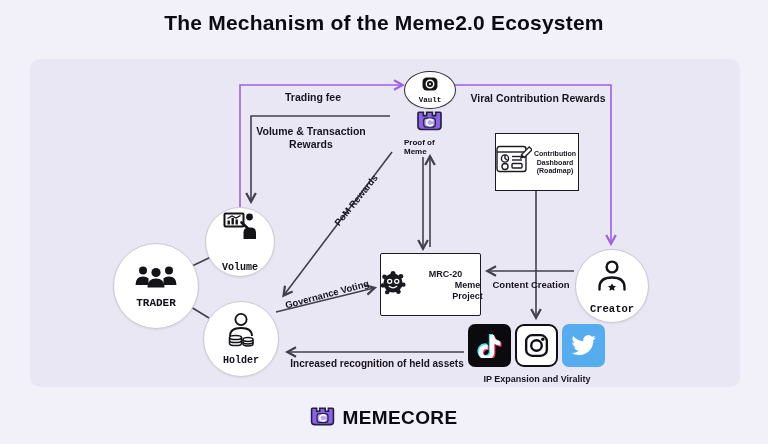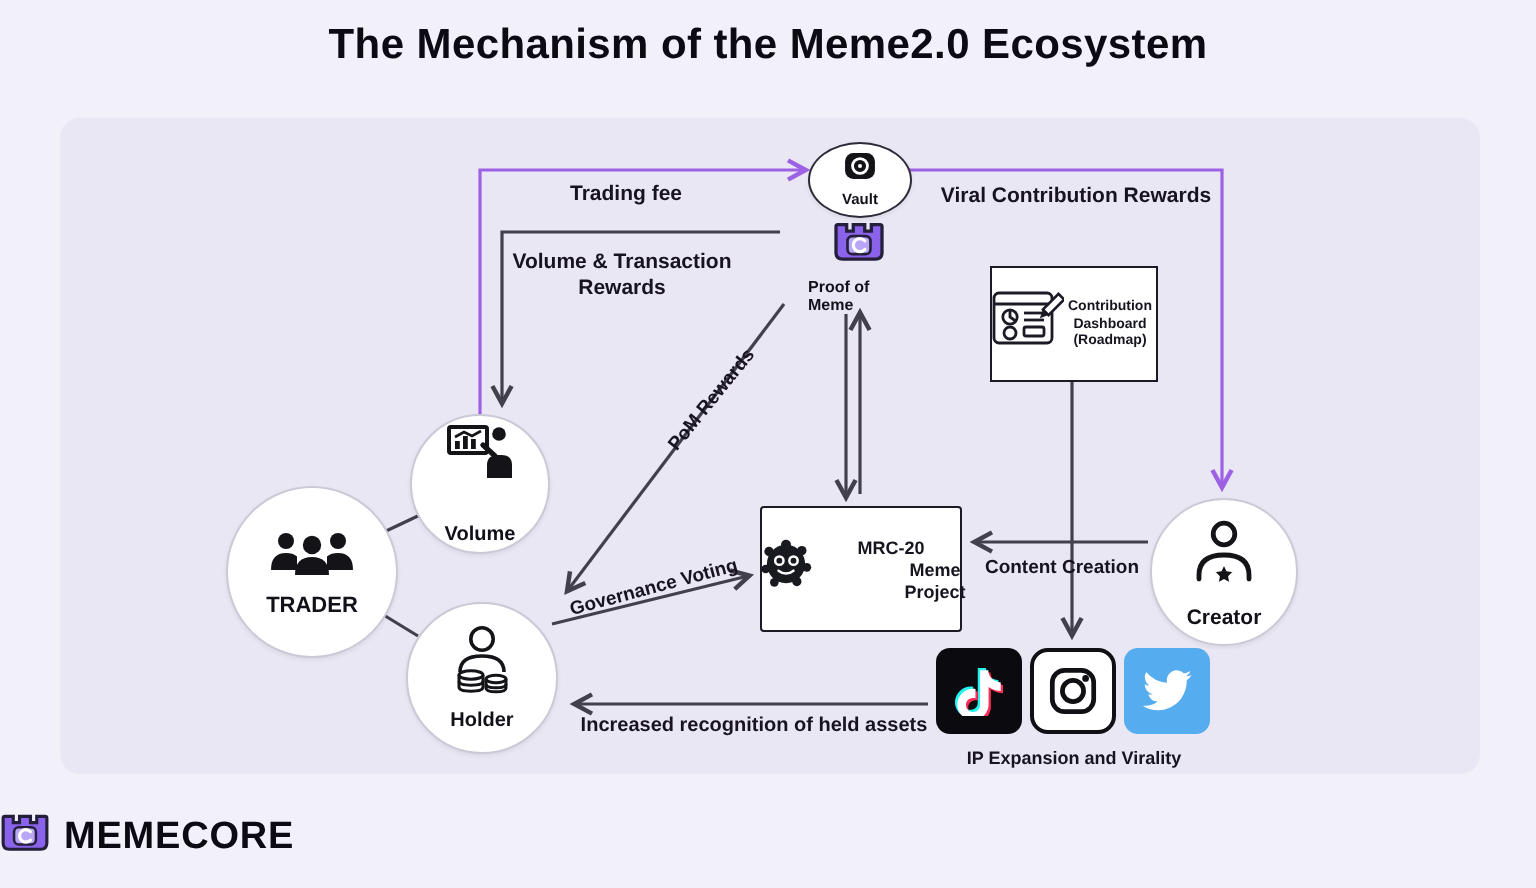--- a/index.html
+++ b/index.html
@@ -23,34 +23,35 @@
   .edge-dark{stroke:var(--dark,#43404d);}
   .mk-purple{fill:none;stroke:var(--purple,#9d62e3);stroke-width:1.4px;}
   .mk-dark{fill:none;stroke:var(--dark,#43404d);stroke-width:1.4px;}
   .lbl{position:absolute;transform:translate(-50%,-50%);font-weight:700;
        color:#17141f;white-space:nowrap;text-align:center;}
   .lbl.wrap{white-space:normal;line-height:1.25;}
   .node{
     position:absolute;background:#fff;border:1px solid #cbc9d6;border-radius:50%;
     display:flex;flex-direction:column;align-items:center;justify-content:center;
     box-shadow:0 1px 2px rgba(40,35,70,.08);
+    font-family:Liberation Mono, monospace;
   }
   .node .nlabel{font-weight:800;color:#121018;margin-top:2px;}
   .vault{border:1.4px solid #2e2b38;border-radius:50%;}
   .box{
     position:absolute;background:#fff;border:1.5px solid #1c1a24;
     display:flex;flex-direction:row;align-items:center;justify-content:center;
   }
   .box .blabel{font-weight:700;text-align:center;line-height:1.25;color:#17141f;}
   .pom{position:absolute;display:flex;flex-direction:column;align-items:center;}
   .pom .nlabel{font-size:8px;font-weight:800;margin-top:2px;}
   .social{position:absolute;display:flex;align-items:center;justify-content:center;border-radius:7px;}
   .footer{
     position:absolute;left:0;top:405px;width:768px;display:flex;
-    align-items:center;gap:7px;
+    align-items:center;justify-content:center;gap:7px;
   }
   .footer .brand{font-size:19px;font-weight:800;letter-spacing:.4px;color:#0c0a12;}
 </style>
 </head>
 <body>
 
 <div class="title">The Mechanism of the Meme2.0 Ecosystem</div>
 
 <div class="panel"></div>
 

